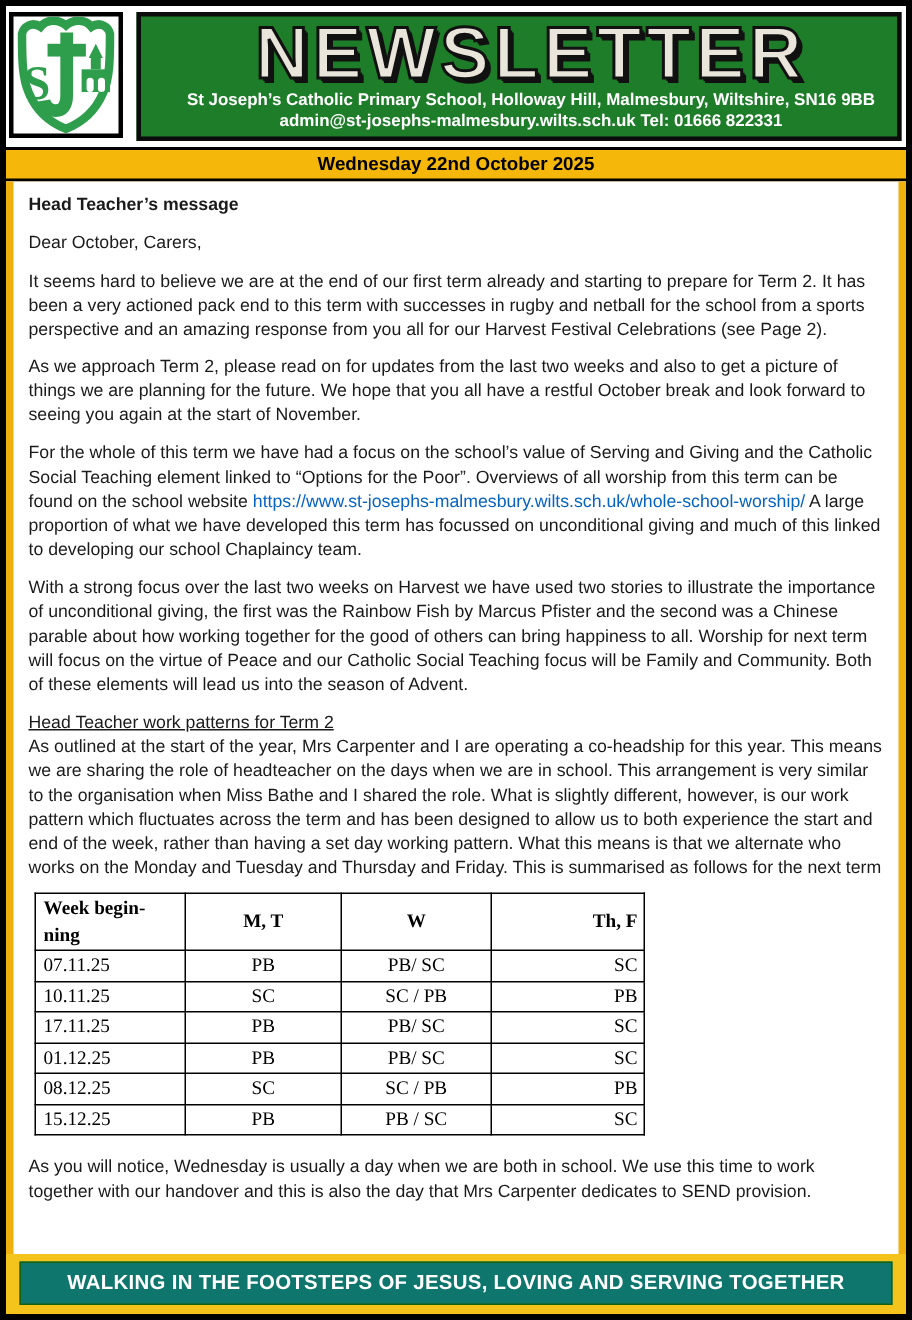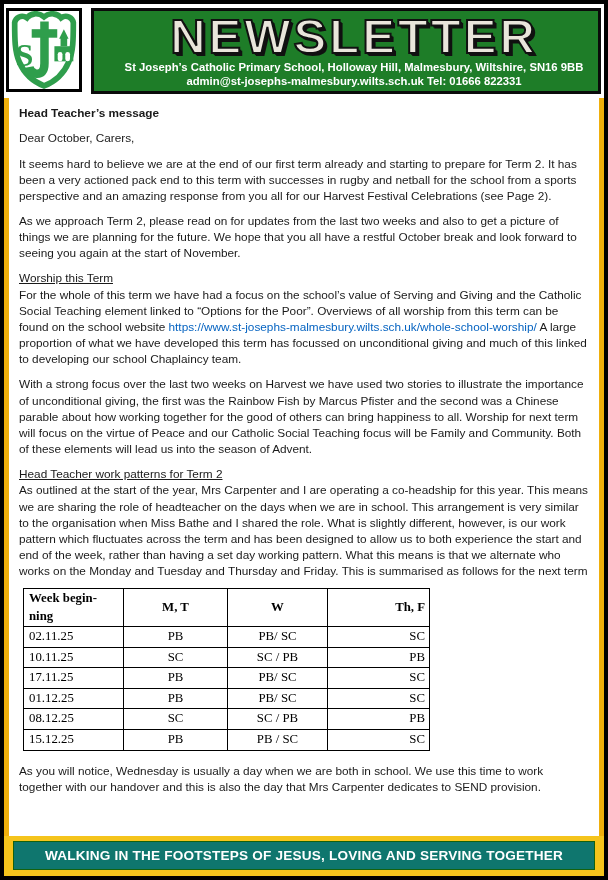--- a/index.html
+++ b/index.html
@@ -148,47 +148,47 @@
         </g>
       </svg>
     </div>
     <div class="green-box">
       <div class="masthead">NEWSLETTER</div>
       <div class="school-line">St Joseph’s Catholic Primary School, Holloway Hill, Malmesbury, Wiltshire, SN16 9BB</div>
       <div class="contact-line">admin@st-josephs-malmesbury.wilts.sch.uk   Tel: 01666 822331</div>
     </div>
   </div>
 
+  <div class="date-bar">Wednesday 22nd October 2025</div>
 
   <div class="content">
     <div class="msg-heading">Head Teacher’s message</div>
     <p>Dear October, Carers,</p>
     <p>It seems hard to believe we are at the end of our first term already and starting to prepare for Term 2. It has been a very actioned pack end to this term with successes in rugby and netball for the school from a sports perspective and an amazing response from you all for our Harvest Festival Celebrations (see Page 2).</p>
     <p>As we approach Term 2, please read on for updates from the last two weeks and also to get a picture of things we are planning for the future. We hope that you all have a restful October break and look forward to seeing you again at the start of November.</p>
 
-    <div class="section-heading">Worship this Term</div>
     <p><span>For the whole of this term we have had a focus on the school’s value of Serving and Giving and the Catholic Social Teaching element linked to “Options for the Poor”. Overviews of all worship from this term can be found on the school website </span><a class="link">https://www.st-josephs-malmesbury.wilts.sch.uk/whole-school-worship/</a><span>  A large proportion of what we have developed this term has focussed on unconditional giving and much of this linked to developing our school Chaplaincy team.</span></p>
     <p>With a strong focus over the last two weeks on Harvest we have used two stories to illustrate the importance of unconditional giving, the first was the Rainbow Fish by Marcus Pfister and the second was a Chinese parable about how working together for the good of others can bring happiness to all. Worship for next term will focus on the virtue of Peace and our Catholic Social Teaching focus will be Family and Community. Both of these elements will lead us into the season of Advent.</p>
 
     <div class="section-heading">Head Teacher work patterns for Term 2</div>
     <p>As outlined at the start of the year, Mrs Carpenter and I are operating a co-headship for this year. This means we are sharing the role of headteacher on the days when we are in school. This arrangement is very similar to the organisation when Miss Bathe and I shared the role. What is slightly different, however, is our work pattern which fluctuates across the term and has been designed to allow us to both experience the start and end of the week, rather than having a set day working pattern. What this means is that we alternate who works on the Monday and Tuesday and Thursday and Friday. This is summarised as follows for the next term</p>
 
     <table class="rota">
       <thead>
           <tr>
             <th>Week begin-
 ning</th>
             <th>M, T</th>
             <th>W</th>
             <th>Th, F</th>
           </tr>
         </thead>
       <tbody>
           <tr>
-            <td>02.11.25</td>
+            <td>07.11.25</td>
             <td>PB</td>
             <td>PB/ SC</td>
             <td>SC</td>
           </tr>
           <tr>
             <td>10.11.25</td>
             <td>SC</td>
             <td>SC / PB</td>
             <td>PB</td>
           </tr>

